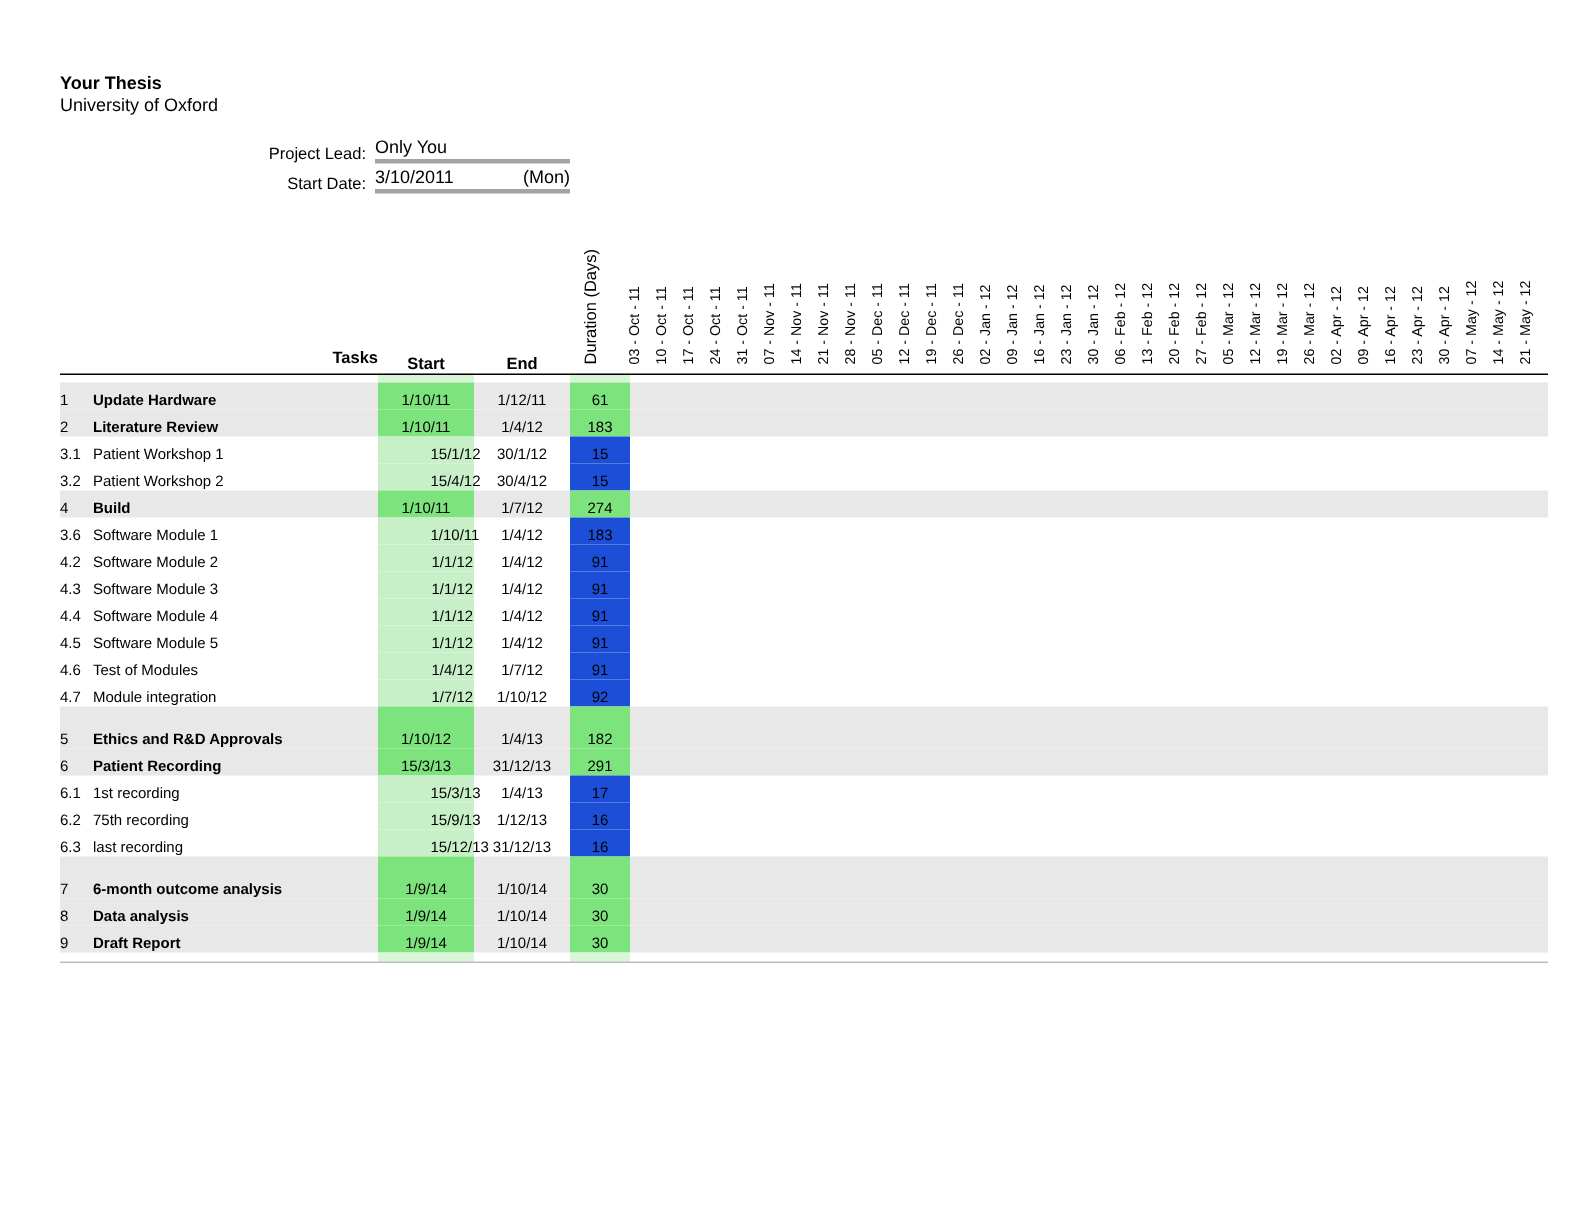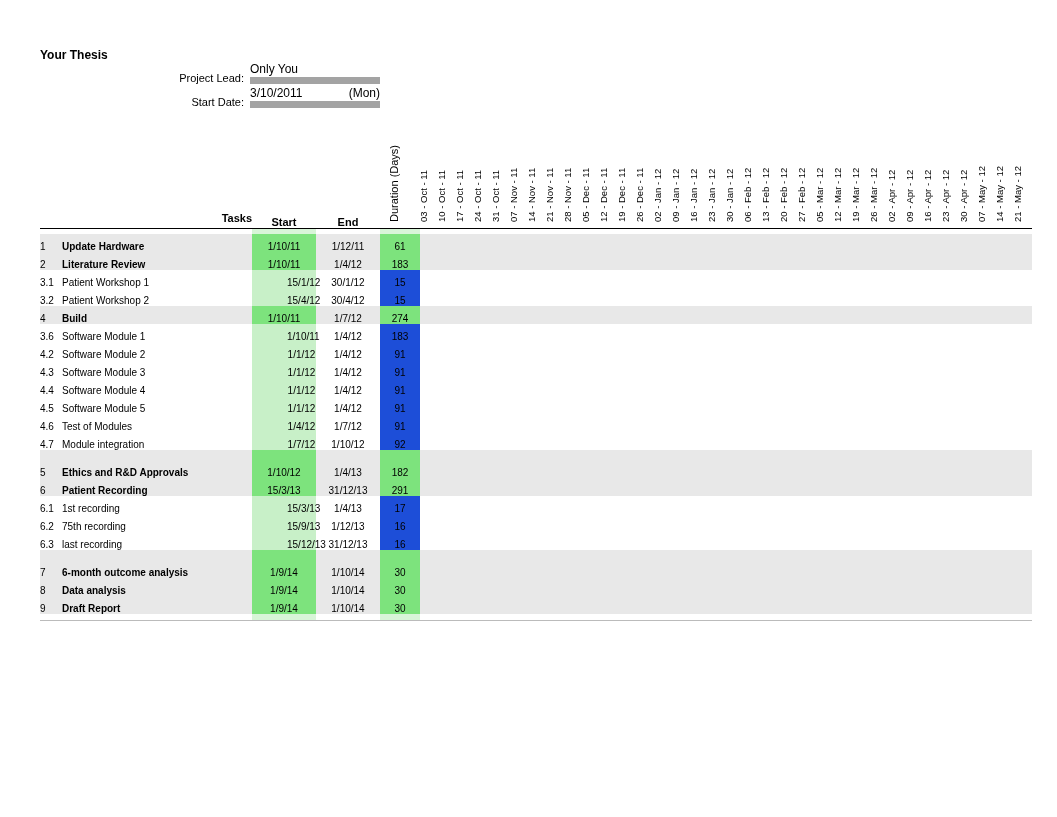--- a/index.html
+++ b/index.html
@@ -31,21 +31,21 @@
     margin-bottom: 2px;
   }
   .meta-label {
     width: 130px;
     text-align: right;
     padding-right: 6px;
     font-size: 11px;
   }
   .meta-value {
     width: 130px;
-    border-bottom: 7px solid #a3a3a3;
+    border-bottom: 3px solid #a3a3a3;
     font-size: 12px;
     padding-bottom: 1px;
     display: flex;
     justify-content: space-between;
   }
   table.gantt {
     border-collapse: collapse;
     width: 100%;
     table-layout: fixed;
   }
@@ -131,20 +131,21 @@
     height:1px;
     padding:0;
   }
 </style>
 </head>
 <body>
 
 <div>
 
   <div class="title">Your Thesis</div>
+  <div class="subtitle">University of Oxford</div>
 
   <div class="meta-block">
     <div class="meta-row">
       <div class="meta-label">Project Lead:</div>
       <div class="meta-value">
         <span>Only You</span>
       </div>
     </div>
     <div class="meta-row">
       <div class="meta-label">Start Date:</div>

